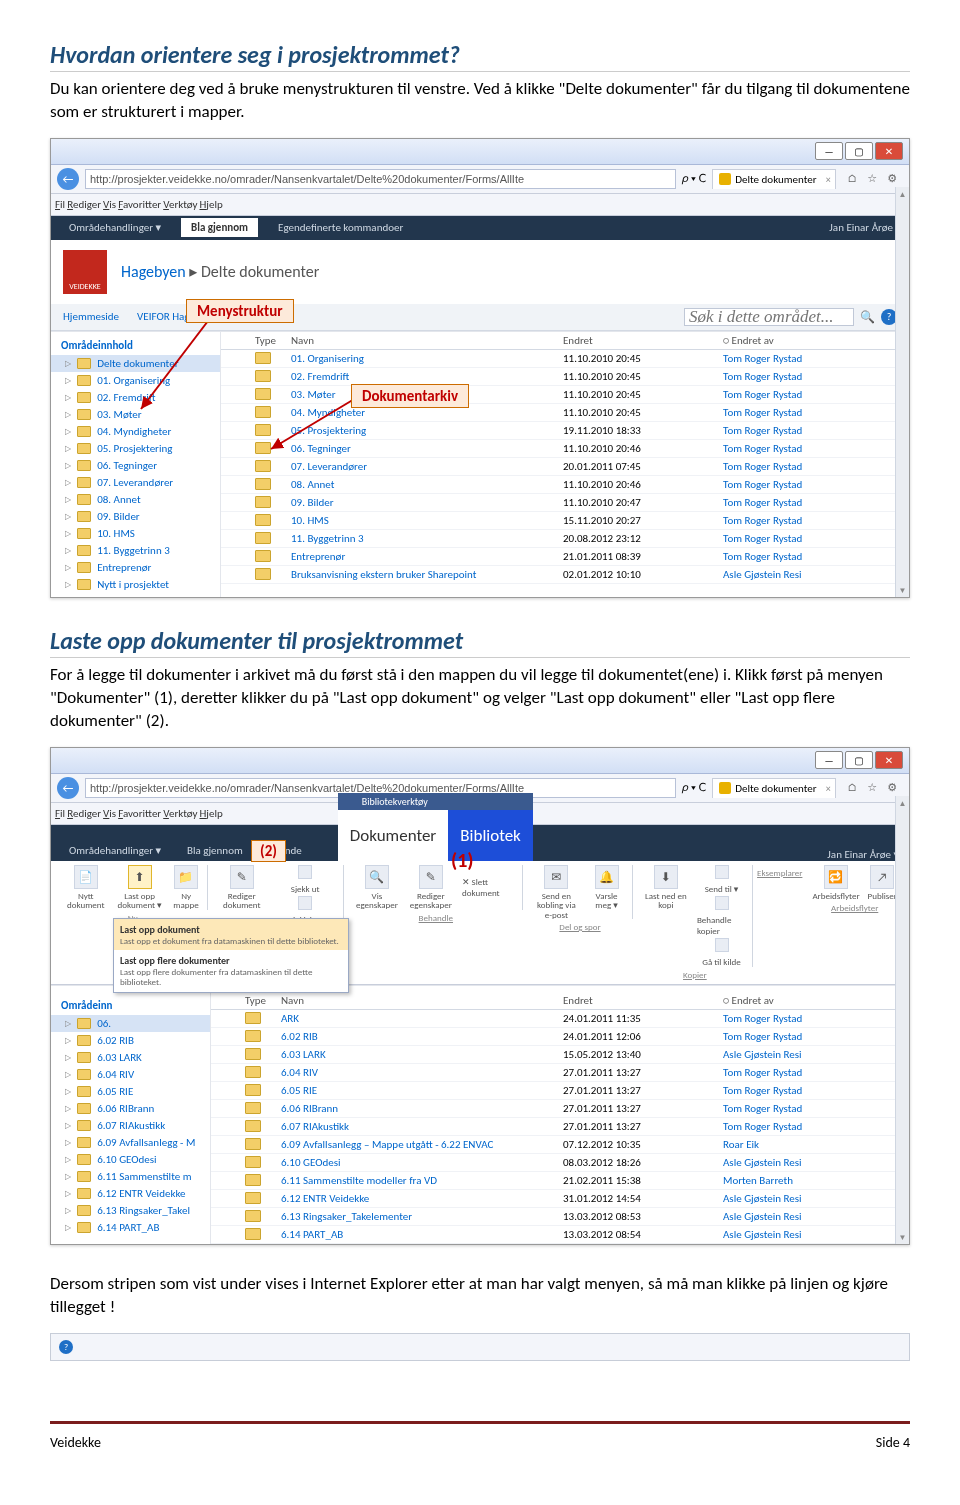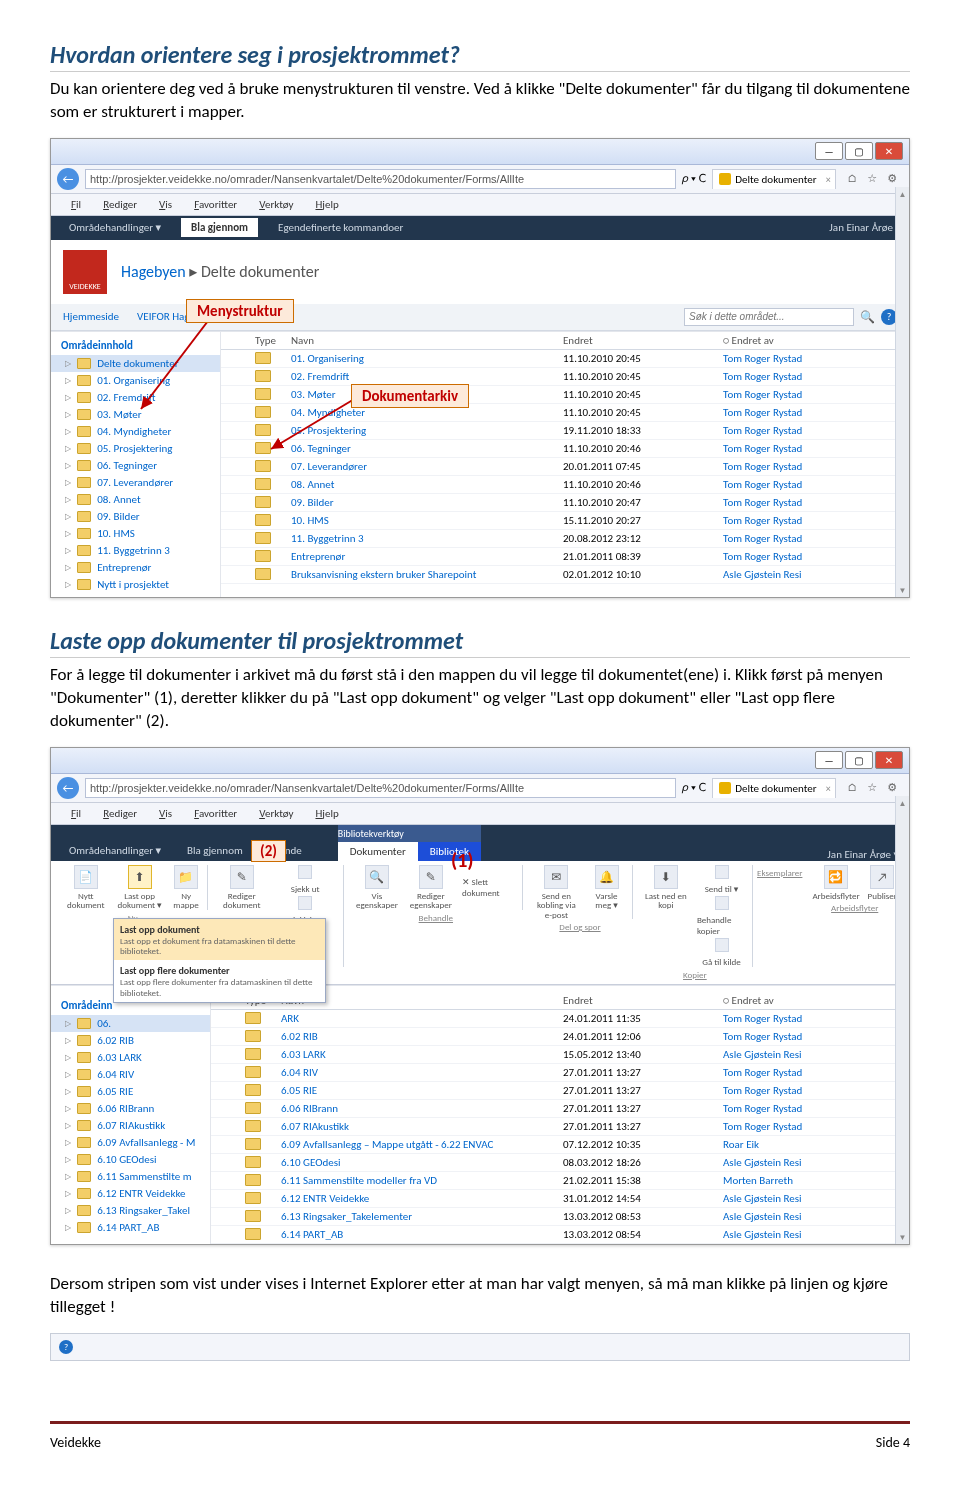--- a/index.html
+++ b/index.html
@@ -18,36 +18,36 @@
   .win-btn.close { background: #d94b3a; color:#fff; }
   .win-btn.close::before { content:"✕"; }
 
   .addr-row { display:flex; align-items:center; gap:6px; padding:3px 6px; background:#f3f5fa; border-bottom:1px solid #c8cedb; }
   .back-btn { width:22px; height:22px; border-radius:50%; background:#4a90e2; color:#fff; display:flex; align-items:center; justify-content:center; font-size:12px; }
   .addr-input { flex:1; border:1px solid #b7c1d7; height:20px; font-size:11px; padding:0 4px; color:#555; background:#fff; }
   .ie-tab { display:flex; align-items:center; gap:4px; background:#fff; border:1px solid #c8cedb; border-bottom:none; padding:2px 18px 2px 6px; font-size:11px; position:relative; height:20px; }
   .ie-tab .fav { width:12px; height:12px; background:#e8b100; border-radius:2px; }
   .ie-tab .xtab { position:absolute; right:4px; top:3px; font-size:10px; color:#888; }
   .icon-right { display:flex; gap:10px; padding:0 6px; color:#666; }
-  .menu-row { display:flex; gap:22px; padding:4px 20px; background:#f3f5fa; border-bottom:1px solid #c8cedb; font-size:11px; color:#333; }
+  .menu-row { display:flex; gap:2px; padding:4px 4px; background:#f3f5fa; border-bottom:1px solid #c8cedb; font-size:11px; color:#333; }
   .menu-row span u { text-decoration: underline; }
 
   .sp-ribbon { background:#22364d; color:#fff; display:flex; align-items:center; font-size:11px; height:24px; padding:0 8px; gap:10px; }
   .sp-ribbon .tab-active { background:#fff; color:#333; padding:3px 10px; font-weight:bold; }
   .sp-ribbon .tab { padding:3px 10px; color:#cfd8e3; }
   .sp-ribbon .user { margin-left:auto; color:#cfd8e3; }
 
   .sp-header { display:flex; align-items:center; gap:14px; padding:10px 12px; }
   .sp-logo { width:44px; height:44px; background:#c2281d; color:#fff; font-size:8px; display:flex; align-items:flex-end; justify-content:center; padding-bottom:3px; }
   .sp-crumb { color:#555; font-size:16px; }
   .sp-crumb a { color:#0066cc; text-decoration:none; }
 
   .sp-toptabs { display:flex; gap:18px; padding:4px 12px; background:#f0f3f7; border-bottom:1px solid #d3d9e3; font-size:11px; color:#0066cc; align-items:center; }
   .sp-toptabs .right { margin-left:auto; display:flex; align-items:center; gap:6px; }
-  .sp-search { border:1px solid #c0c8d7; height:18px; width:170px; font-size:10px; padding:0 4px; color:#888; font-style:italic; }
+  .sp-search { border:1px solid #c0c8d7; height:18px; width:170px; font-size:17px; padding:0 4px; color:#888; font-style:italic;font-family:Liberation Serif, serif; }
   .sp-search-icon { color:#0066cc; font-size:12px; }
   .sp-help { width:16px; height:16px; border-radius:50%; background:#1f6fc6; color:#fff; display:flex; align-items:center; justify-content:center; font-size:10px; }
 
   .sp-body { display:flex; border-top:1px solid #e3e6ec; }
   .sp-side { width:170px; border-right:1px solid #e3e6ec; padding:4px 0; }
   .sp-side-title { font-size:11px; color:#0066cc; padding:3px 10px; font-weight:bold; }
   .sp-side-item { display:flex; align-items:center; gap:6px; padding:2px 10px 2px 14px; font-size:11px; color:#0066cc; }
   .sp-side-item .tri { color:#888; font-size:8px; }
   .sp-side-item .fld { width:14px; height:11px; background:#f3ce68; border:1px solid #cba42e; border-radius:1px; }
   .sp-side-item.sel { background:#d6e3f5; }
@@ -66,38 +66,38 @@
   .scroll-ind::after { content:"▼"; display:block; text-align:center; font-size:8px; color:#888; position:absolute; bottom:2px; width:100%; }
 
   
   .callout { position:absolute; background:#fdeada; border:1px solid #cc6c00; color:#c00000; font-weight:bold; padding:2px 10px; font-size:15px; z-index:5; }
   .red-marker { position:absolute; color:#c00000; font-weight:bold; font-size:20px; z-index:5; }
   .arrow-svg { position:absolute; z-index:4; }
   .ribbon2-tabs { background:#22364d; color:#fff; display:flex; align-items:flex-end; height:36px; padding-left:8px; gap:6px; font-size:11px; }
   .ribbon2-tabs .omr { padding:4px 10px; color:#cfd8e3; }
   .ribbon2-tabs .bla { padding:4px 10px; color:#cfd8e3; }
   .rib-group-top { display:flex; align-items:flex-end; gap:4px; margin-left:20px; }
-  .rib-group-top .label { background:#3a5a8f; color:#fff; padding:2px 0; font-size:10px; }
-  .rib-group-top .tab { background:#fff; color:#333; padding:3px 12px; font-size:11px; }
+  .rib-group-top .label { background:#3a5a8f; color:#fff; padding:2px 24px; font-size:10px; }
+  .rib-group-top .tab { background:#fff; color:#333; padding:15px 12px; font-size:17px; }
   .rib-group-top .tab.blue { background:#1d4ed8; color:#fff;text-align:right; }
   .ribbon2-tabs .user2 { margin-left:auto; padding-right:10px; color:#cfd8e3; }
 
   .ribbon2-bar { display:flex; padding:4px 6px; gap:4px; border-bottom:1px solid #c8cedb; font-size:10px; color:#333; }
   .rib-grp { border-right:1px solid #d0d6e0; padding:0 6px; display:flex; gap:8px; }
   .rib-btn { display:flex; flex-direction:column; align-items:center; gap:2px; color:#555; }
   .rib-btn .ic { width:24px; height:24px; background:#e9edf4; border:1px solid #cdd5e3; display:flex; align-items:center; justify-content:center; font-size:12px; }
   .rib-btn.sel .ic { background:#fff2c7; border-color:#e0b62c; }
   .rib-btn .lbl { font-size:9px; text-align:center; max-width:56px; line-height:1.05; }
   .rib-small { display:flex; flex-direction:column; gap:2px; font-size:9px; color:#555; justify-content:center; }
   .rib-small-row { display:flex; align-items:center; gap:4px;flex-direction:column; }
   .rib-small-row .sic { width:14px; height:14px; background:#e9edf4; border:1px solid #cdd5e3; }
   .rib-grp-label { text-align:center; font-size:9px; color:#888; padding-top:2px;text-decoration:underline; }
   .rib-col { display:flex; flex-direction:column; }
 
-  .dropdown { position:absolute; background:#fff; border:1px solid #9aa8c4; box-shadow:2px 2px 4px rgba(0,0,0,.25); width:213px; font-size:10px; z-index:6; }
+  .dropdown { position:absolute; background:#fff; border:1px solid #9aa8c4; box-shadow:2px 2px 4px rgba(0,0,0,.25); width:236px; font-size:10px; z-index:6; }
   .dropdown .dd-item { padding:4px 6px; }
   .dropdown .dd-item.sel { background:#fde8b8; }
   .dropdown .dd-title { font-weight:bold; color:#333; }
   .dropdown .dd-desc { color:#666; font-size:9px; line-height:1.15; }
 
   
   .addon-bar { border:1px solid #c7cdd8; background:#f3f5fa; font-size:11px; padding:6px 8px; display:flex; align-items:center; gap:6px; color:#444; margin-top:4px; }
   .addon-bar .qmark { width:14px; height:14px; border-radius:50%; background:#1f6fc6; color:#fff; font-size:9px; display:flex; align-items:center; justify-content:center; }
 
   .footer { border-top:3px solid #7a1c1c; margin-top:60px; padding-top:10px; display:flex; justify-content:space-between; font-size:14px; }

